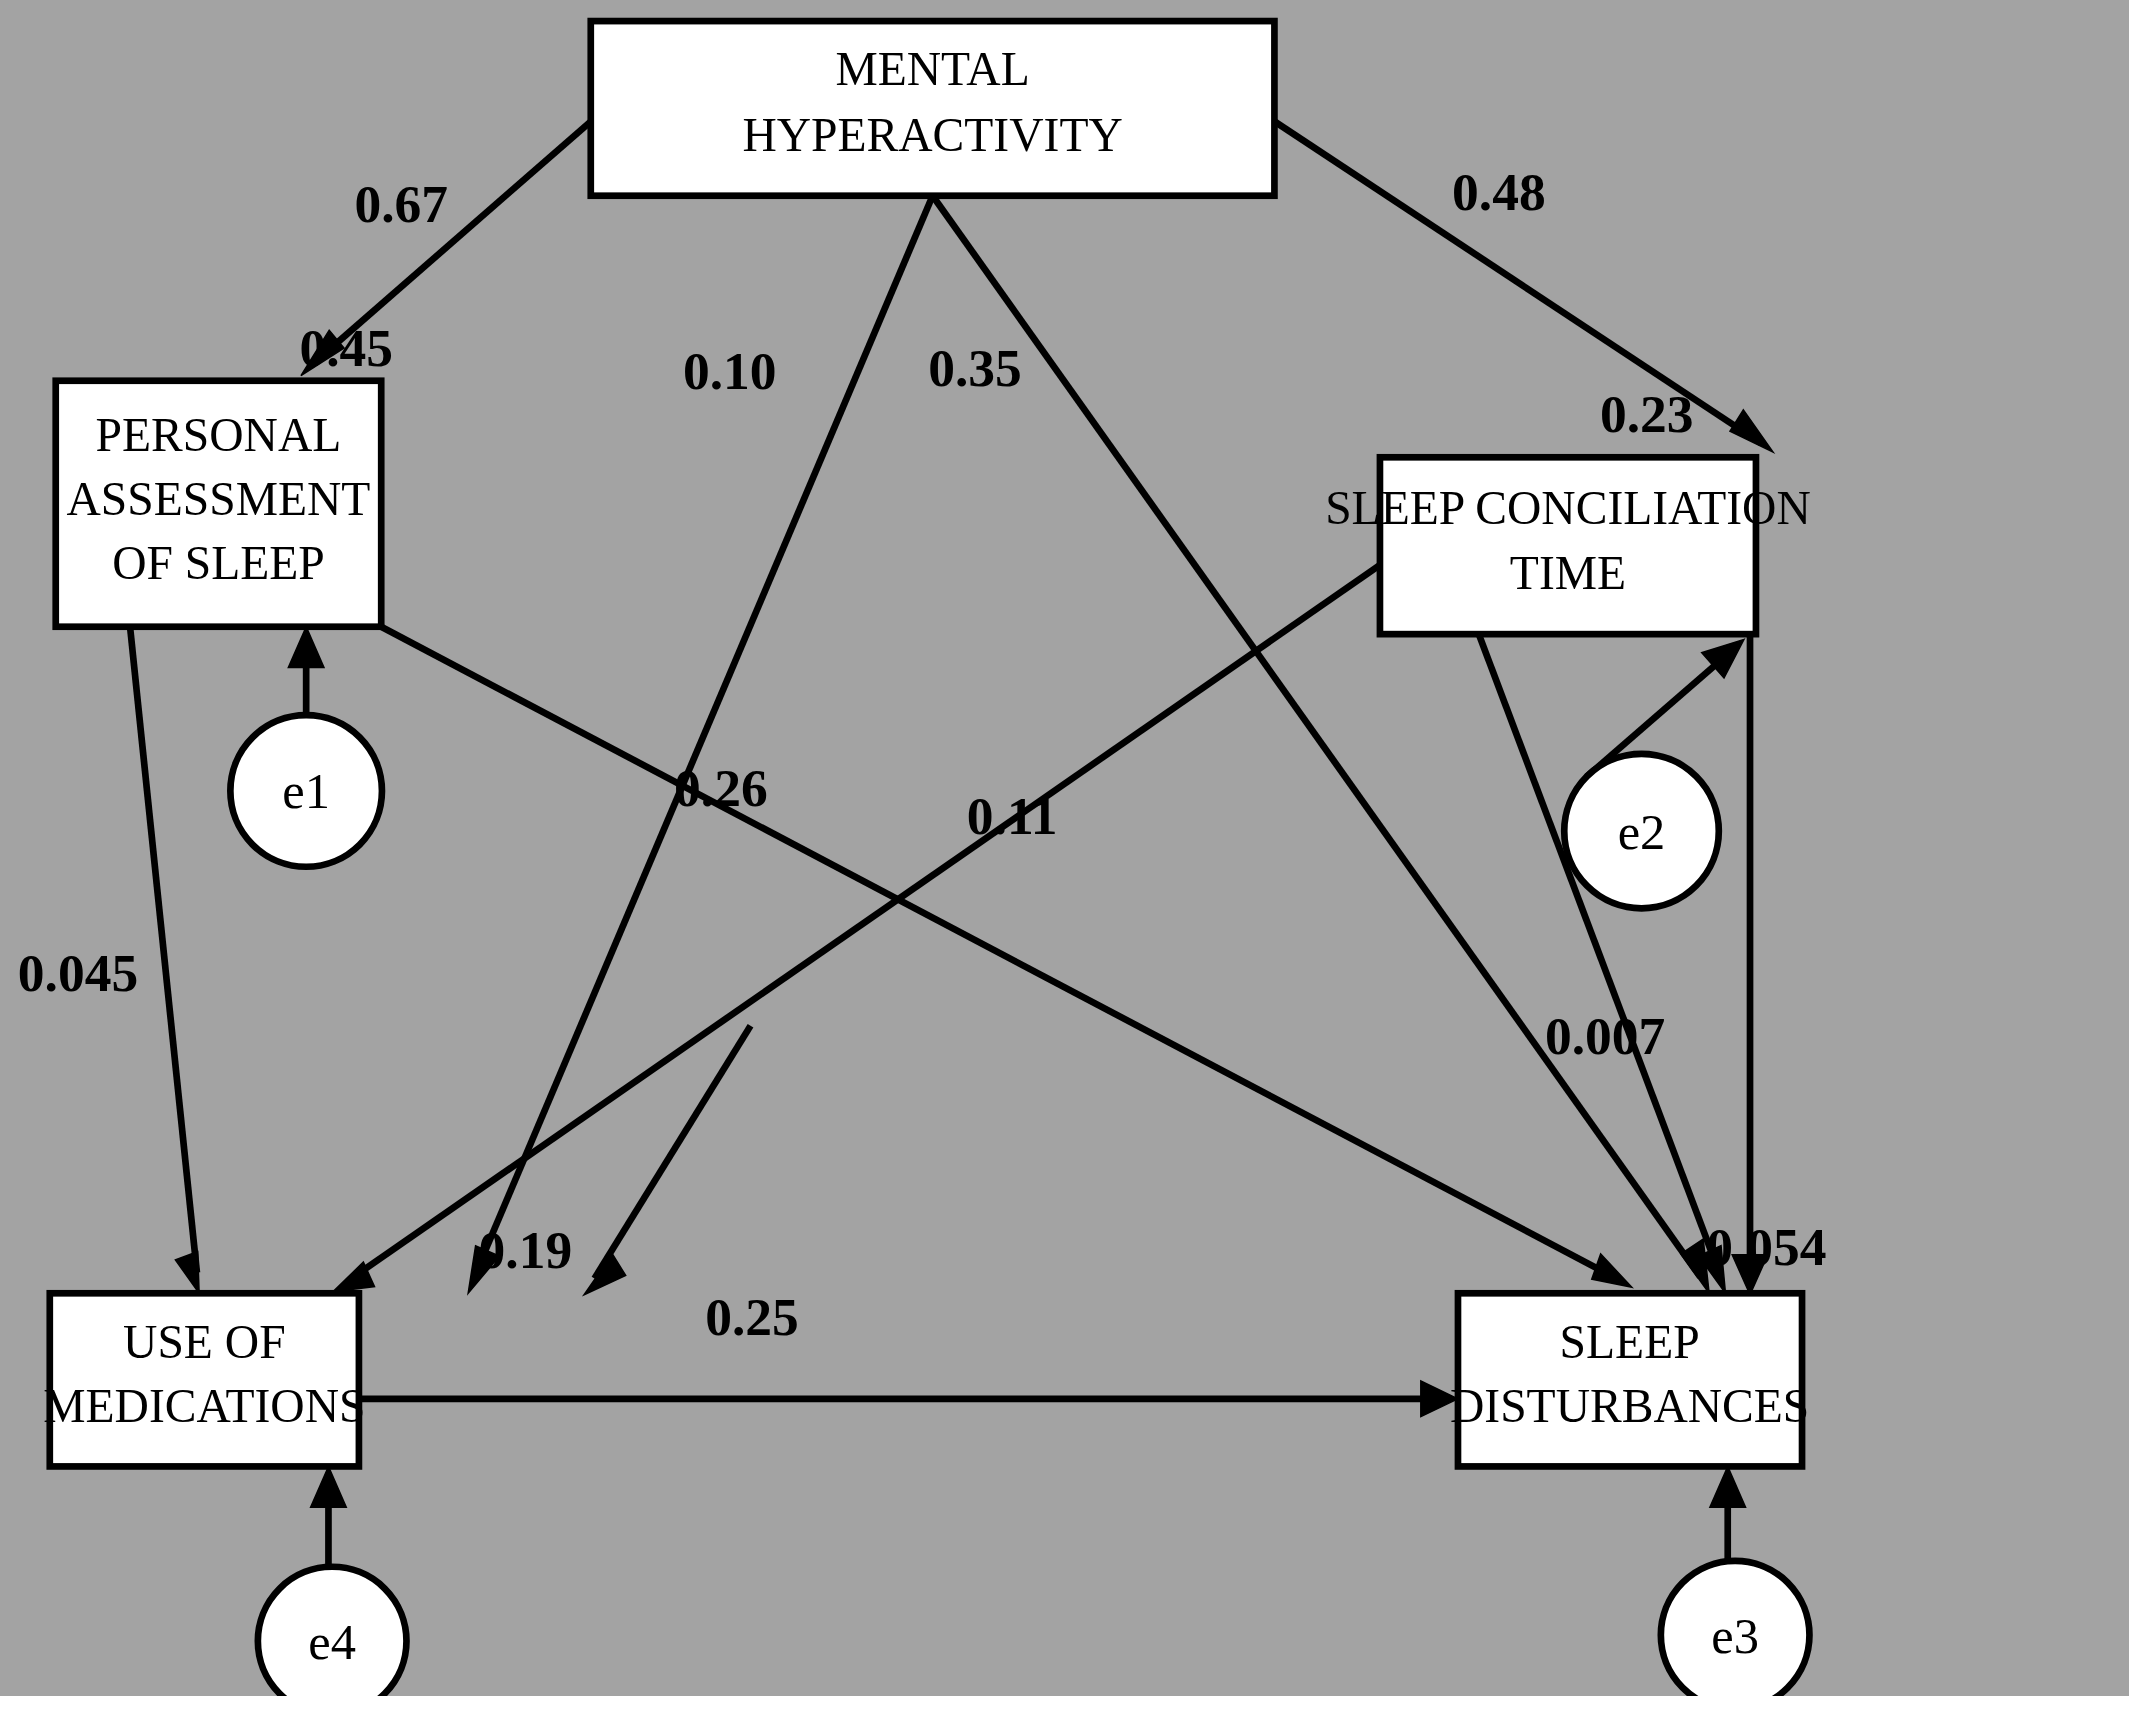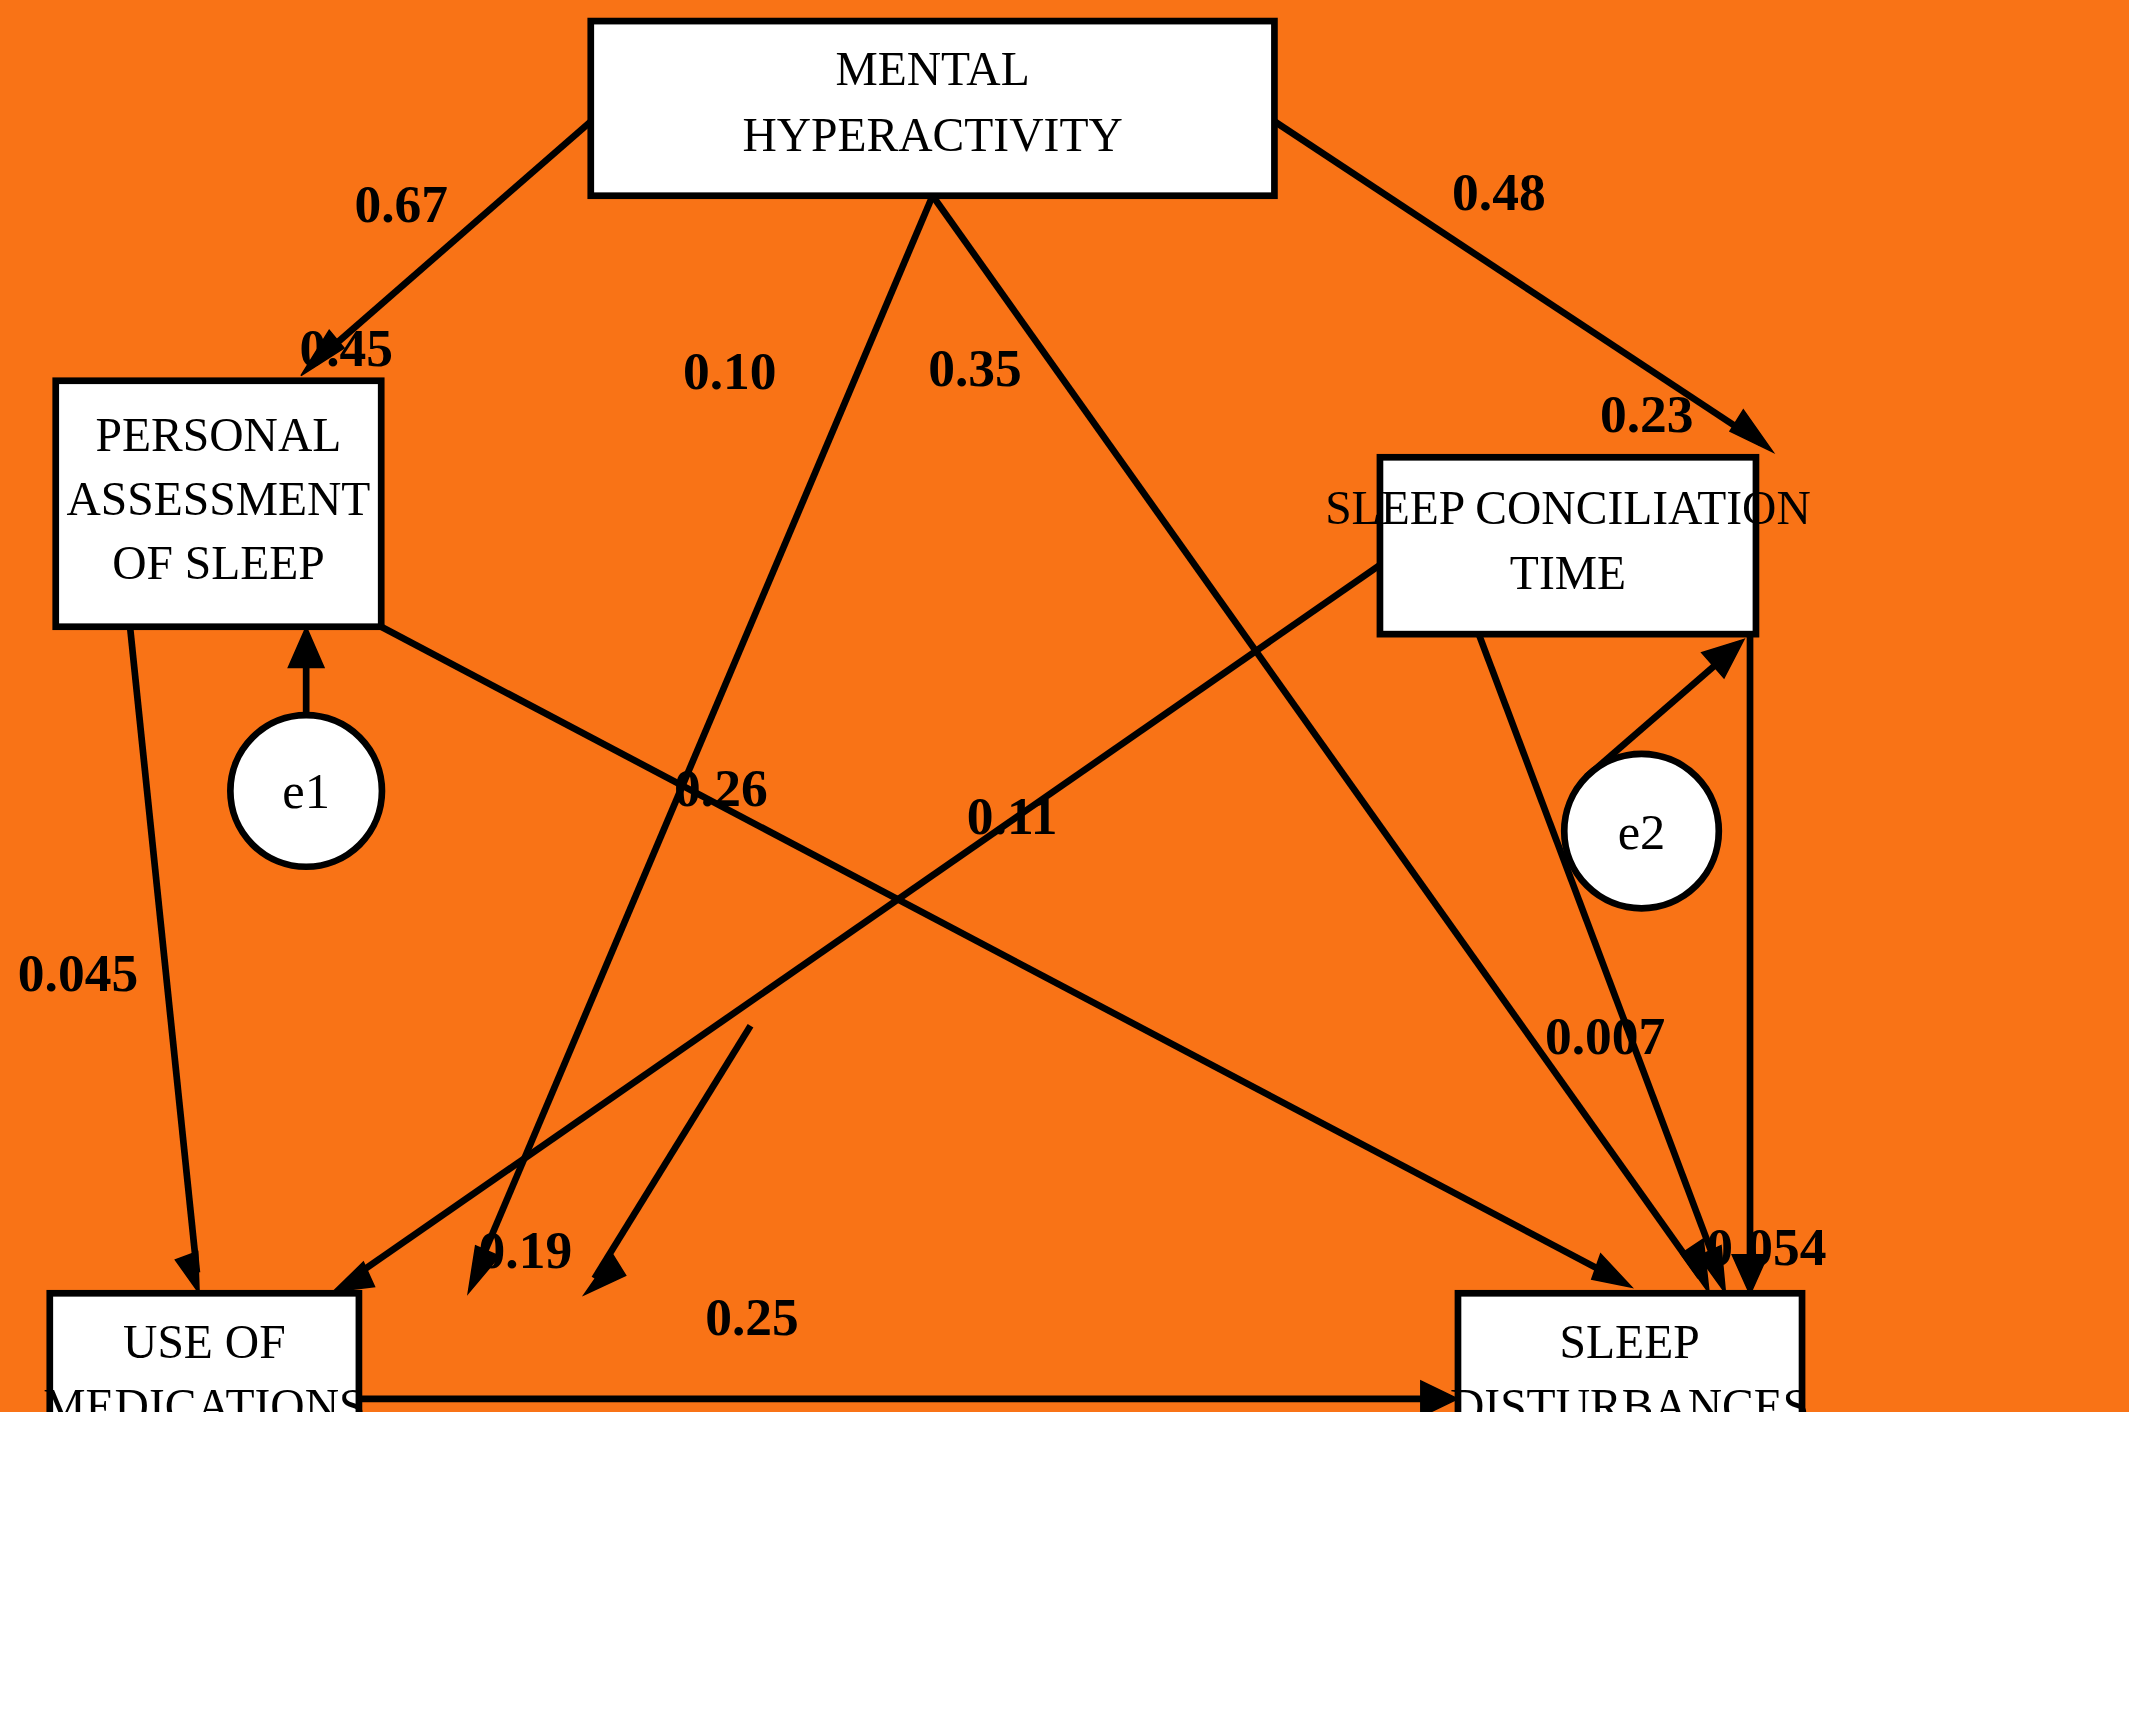--- a/index.html
+++ b/index.html
@@ -6,22 +6,22 @@
     margin: 0;
     padding: 0;
     background: #ffffff;
   }
   body {
     font-family: "Liberation Serif", serif;
   }
   #stage {
     position: relative;
     width: 2129px;
-    height: 1412px;
-    background: #f97316;
+    height: 1696px;
+    background: #a3a3a3;
     overflow: hidden;
   }
   svg#diagram {
     position: absolute;
     top: 0;
     left: 0;
     width: 2129px;
     height: 1732px;
   }
   .node-box {

